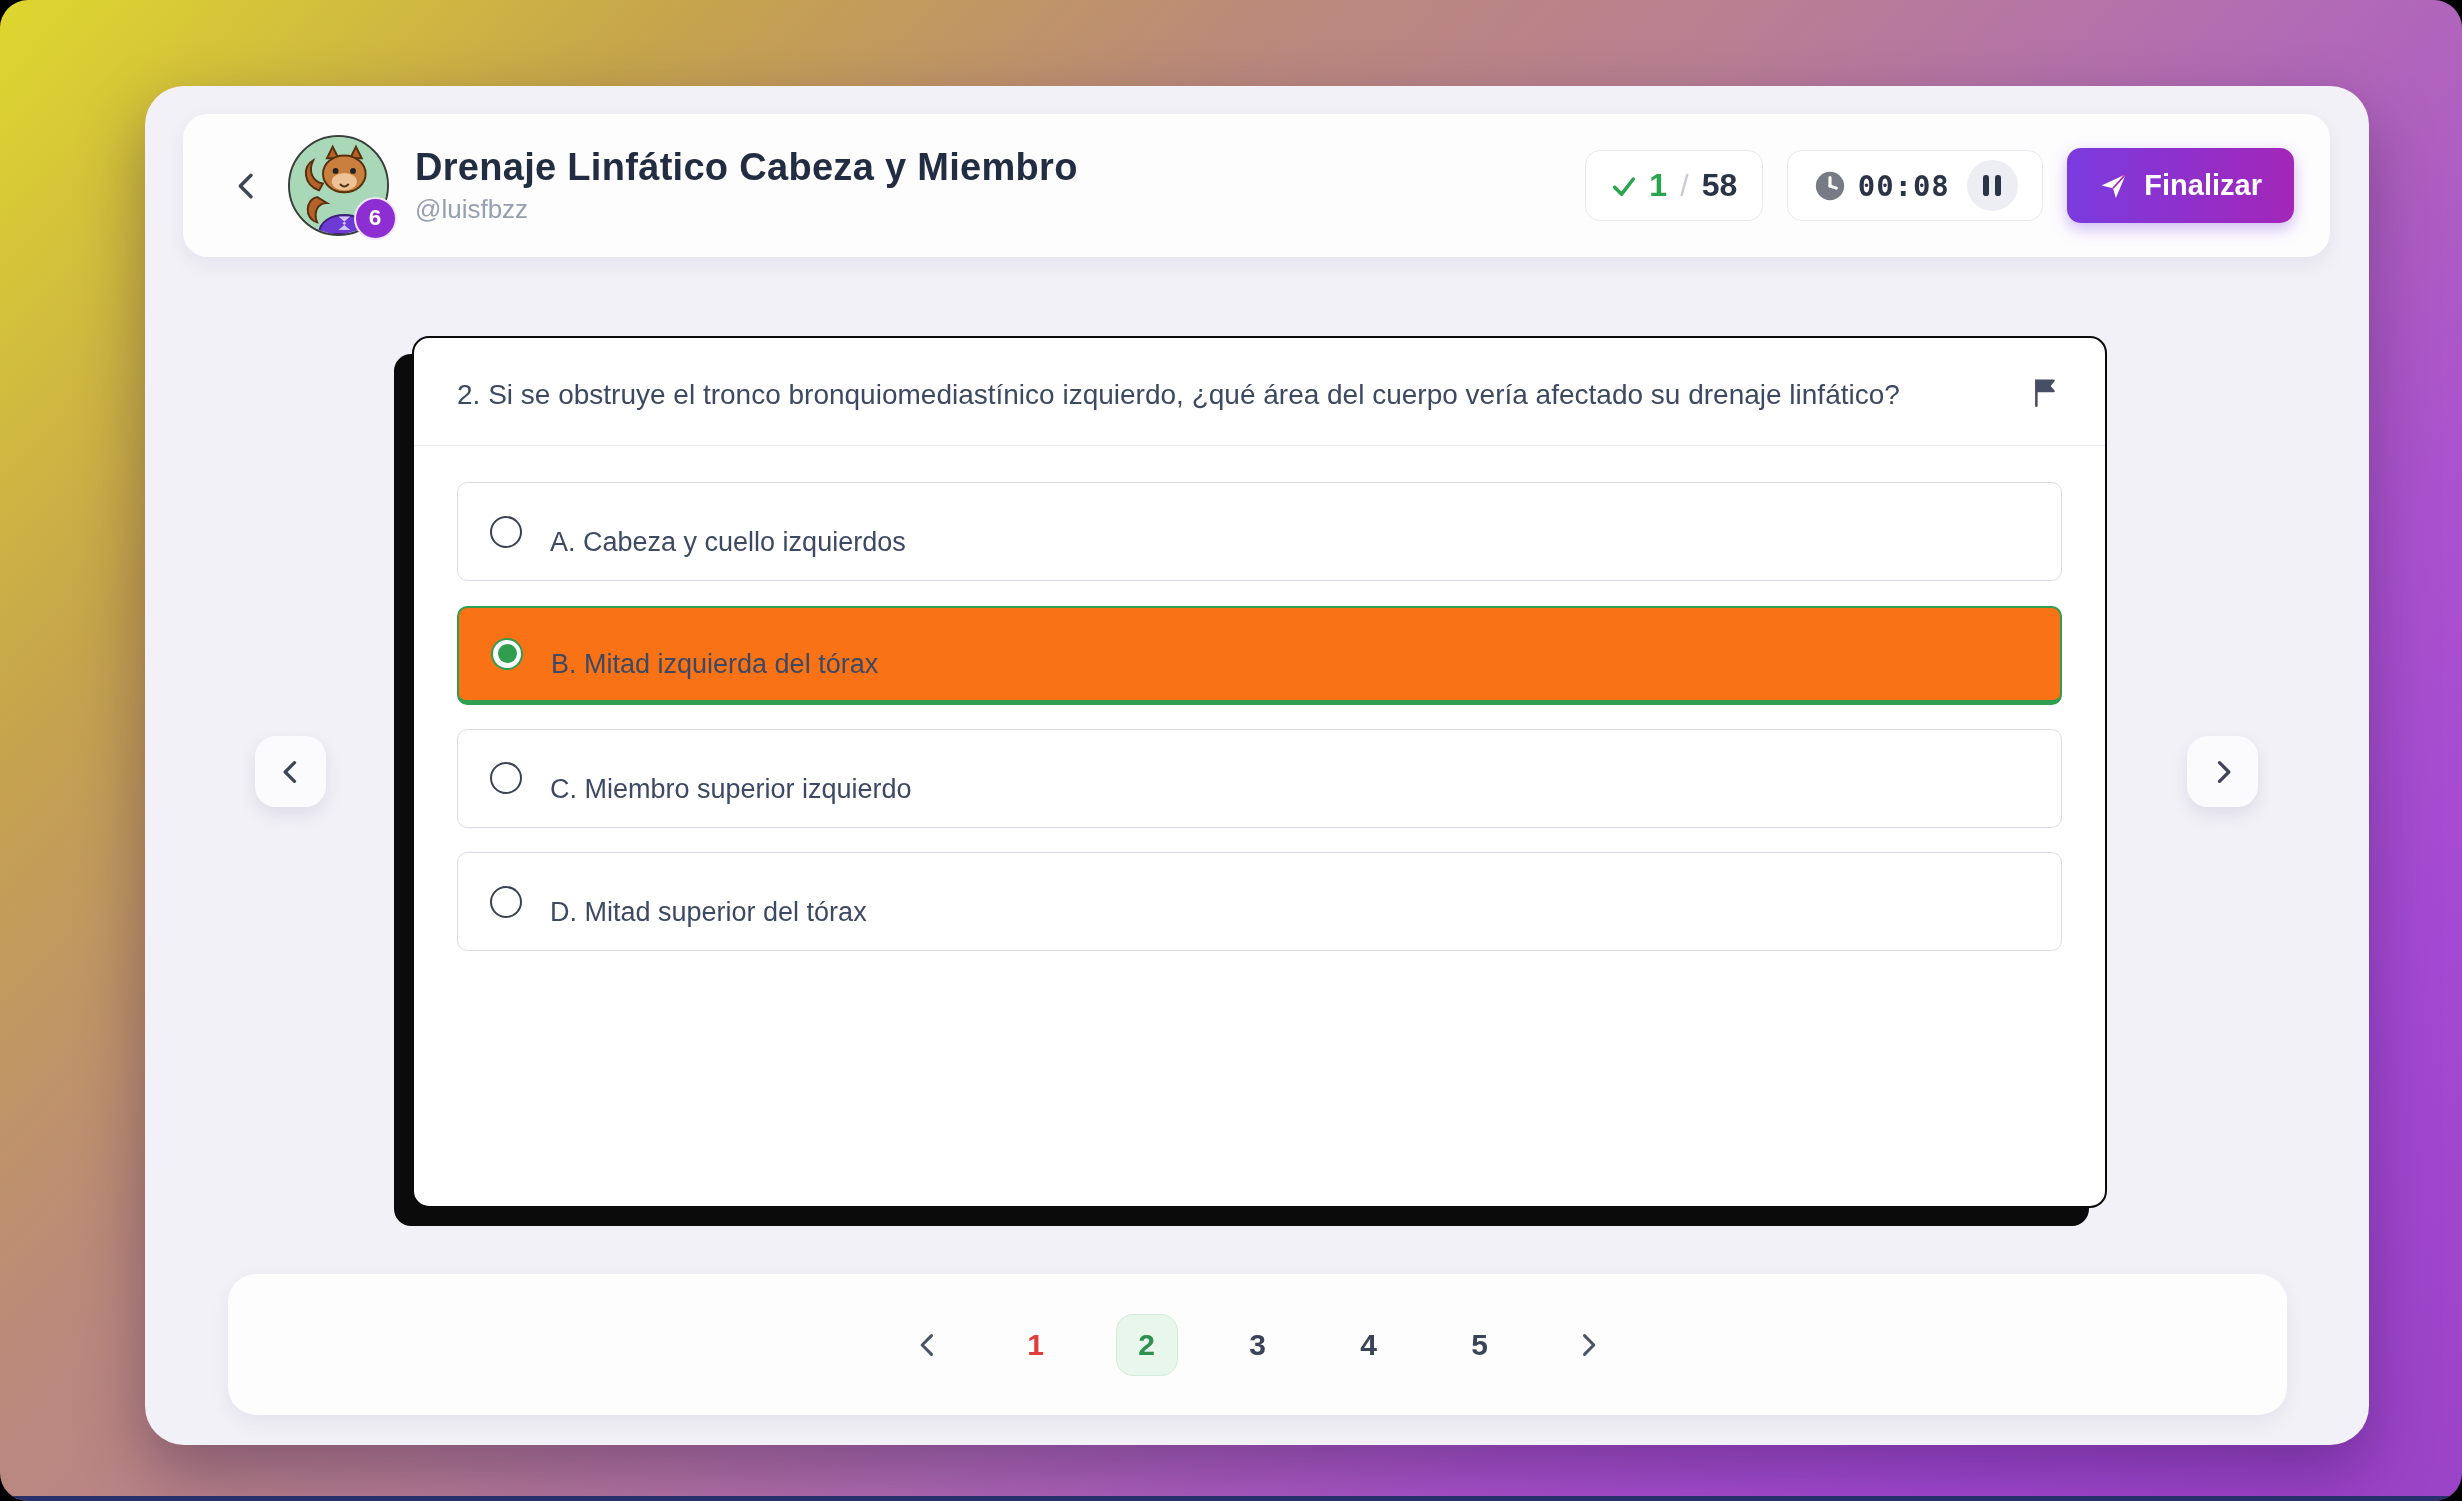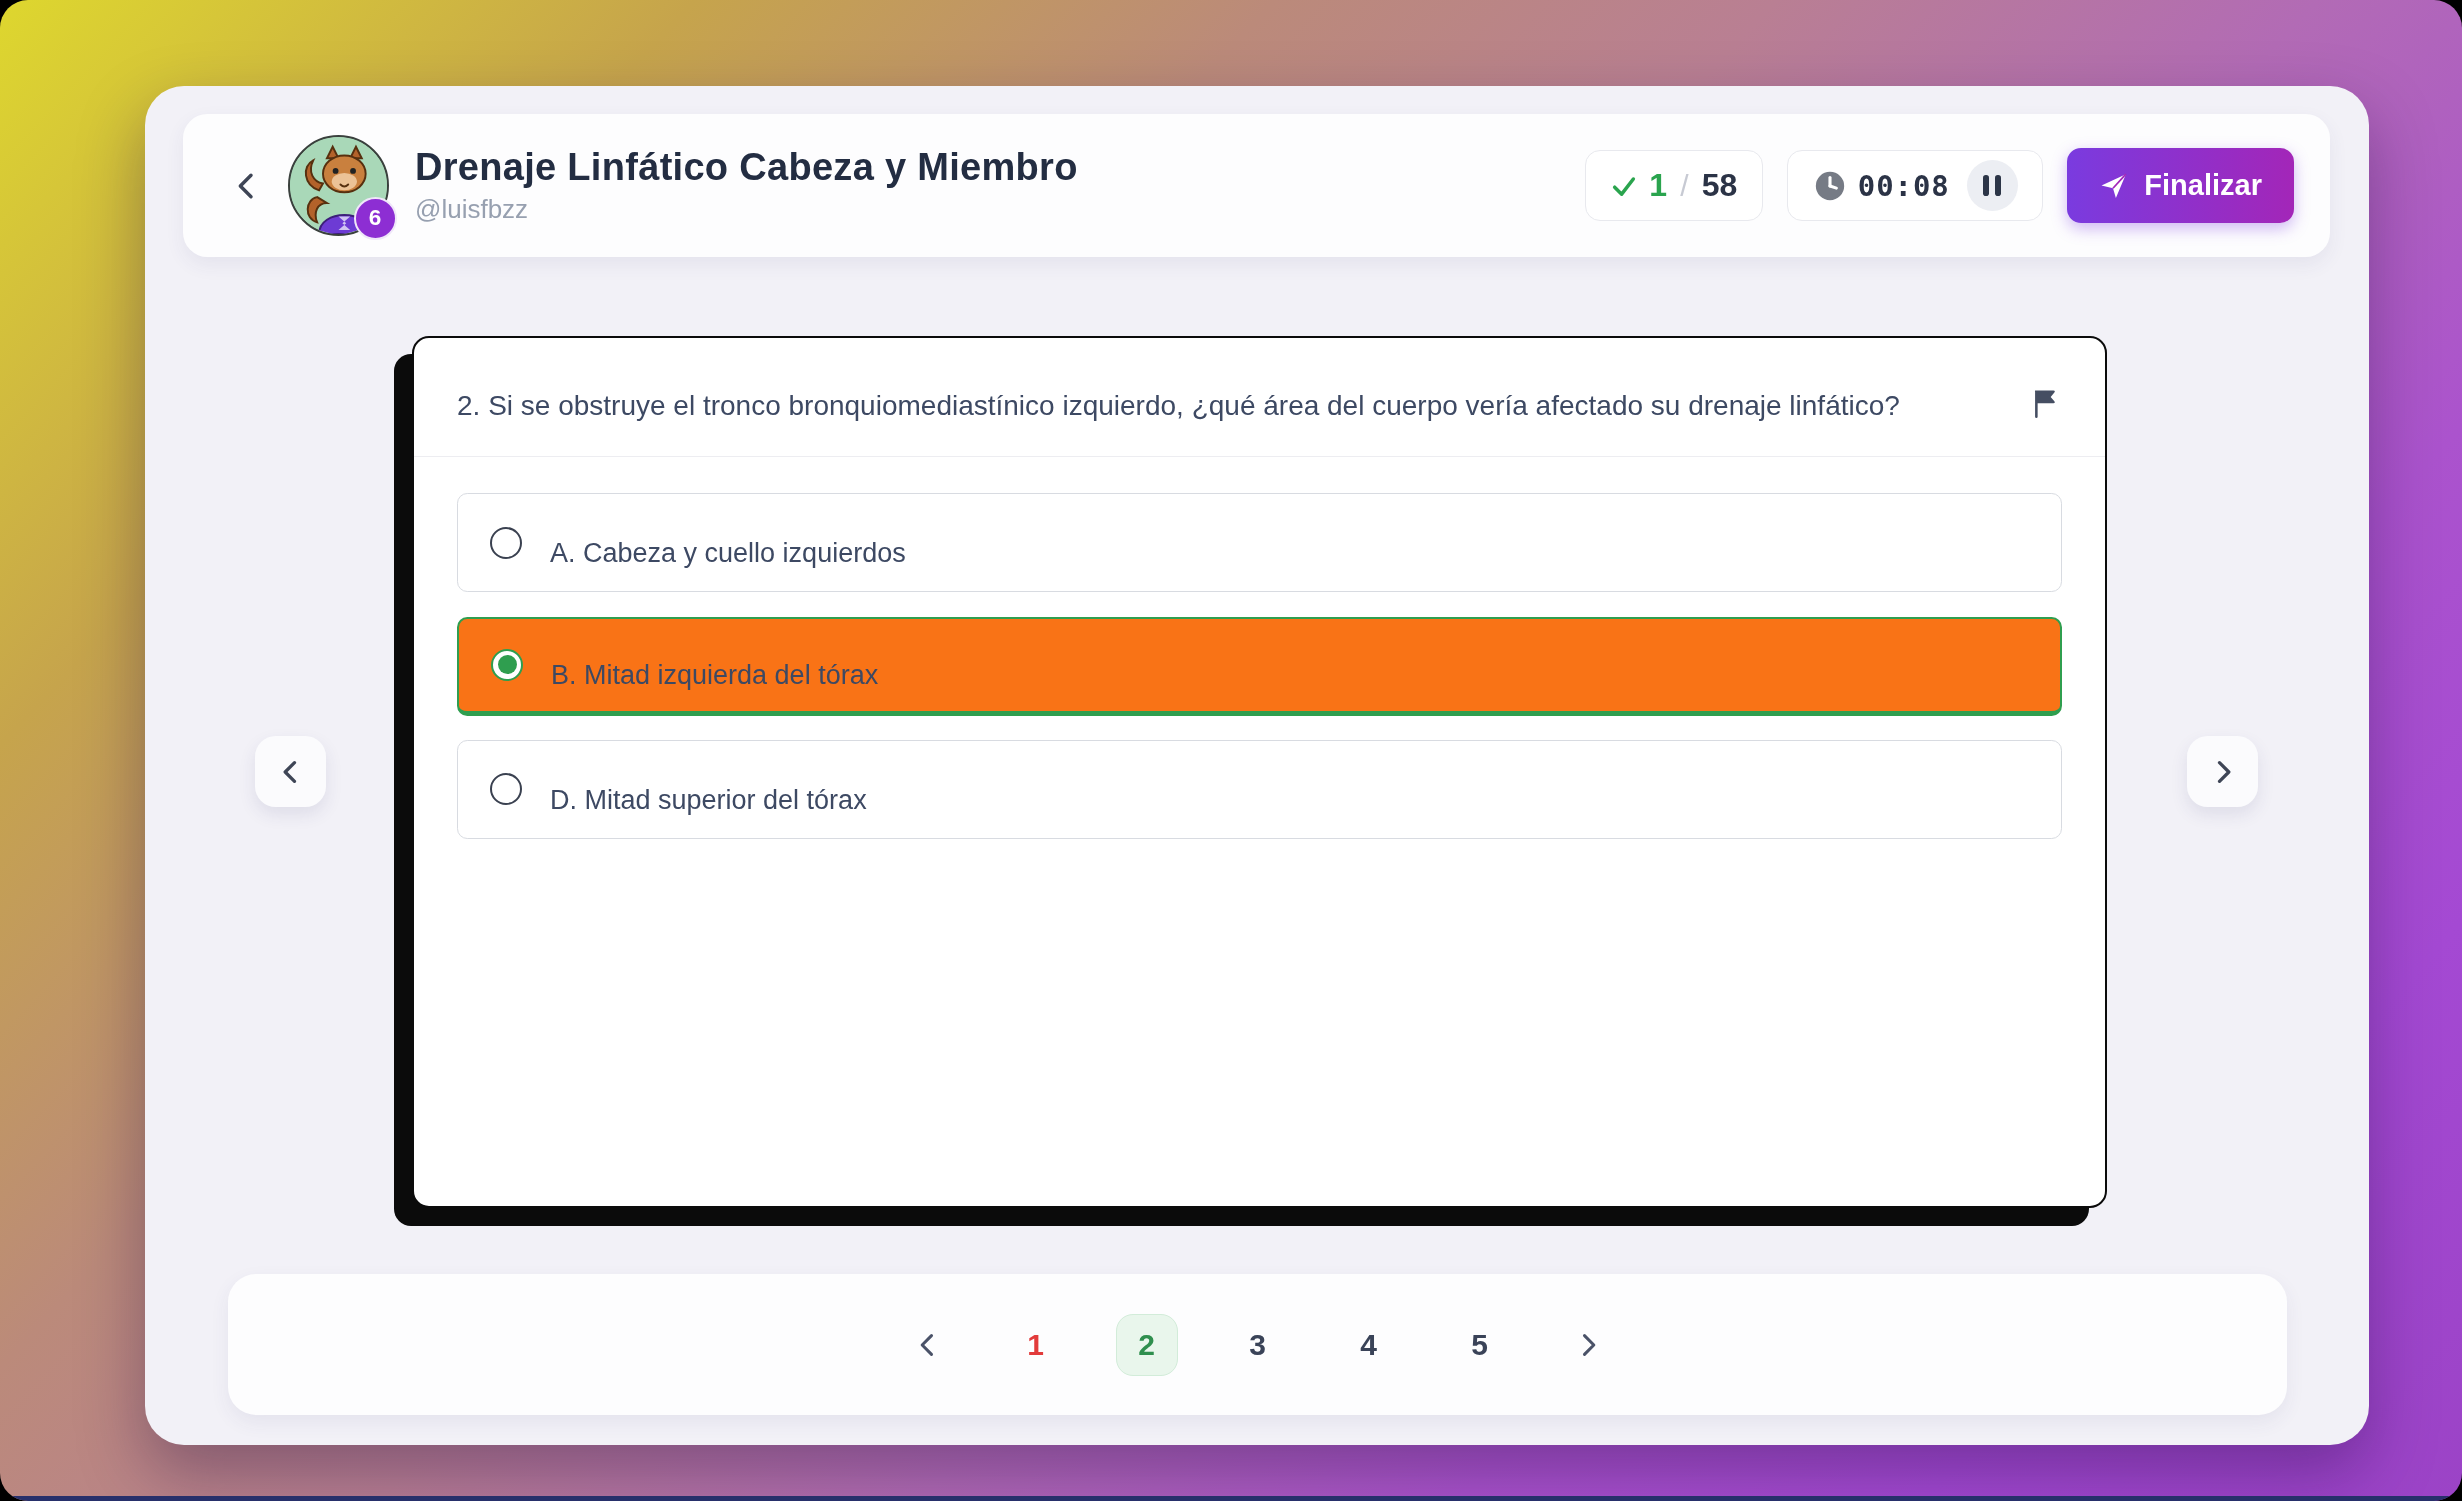--- a/index.html
+++ b/index.html
@@ -56,21 +56,21 @@
     font-family:"Liberation Sans", sans-serif; box-shadow:0 5.6px 15px rgba(122,59,223,.35);
   }
 
   
   .question-card {
     position:absolute; left:267px; top:250px; width:1695px; height:872px;
     background:#fff; border:2.8px solid #0b0b0b; border-radius:17px;
     box-shadow:-18px 18px 0 0 #0b0b0b;
     display:flex; flex-direction:column;
   }
-  .q-head { display:flex; padding:44px 43px 26px 43px; border-bottom:1.9px solid #ededf1; }
+  .q-head { display:flex; padding:33px 43px 26px 43px; border-bottom:1.9px solid #ededf1; }
   .q-text { max-width:1483px; font-size:28px; line-height:1.72; color:#3d4963; font-weight:500; }
   .flag-btn { margin-left:auto; padding-top:3.8px; cursor:pointer; }
 
   .q-options { padding:36px 43px 28px 43px; display:flex; flex-direction:column; gap:24.4px; }
   .option {
     height:99px; background:#fff; border:1.9px solid #d8dbe1; border-radius:10.3px;
     display:flex; align-items:center; padding:0 32px; gap:28px; cursor:pointer;
   }
   .option.selected { background:#f97316; border:2.8px solid #2f9e4f; border-bottom-width:5.6px; }
   .radio { width:32px; height:32px; border-radius:50%; border:2.8px solid #3a4150; background:#fff; flex:none; display:flex; align-items:center; justify-content:center; }
@@ -196,20 +196,24 @@
           <span class="option-label">A. Cabeza y cuello izquierdos</span>
         </div>
         <div class="option selected">
           <span class="radio">
               <span class="dot"></span>
             </span>
           <span class="option-label">B. Mitad izquierda del tórax</span>
         </div>
         <div class="option">
           <span class="radio"></span>
+          <span class="option-label">C. Miembro superior izquierdo</span>
+        </div>
+        <div class="option">
+          <span class="radio"></span>
           <span class="option-label">D. Mitad superior del tórax</span>
         </div>
       </div>
 
     </div>
 
     <div class="side-nav left">
       <svg width="28" height="28" viewBox="0 0 24 24" fill="none" stroke="#3e4556" stroke-width="2.8" stroke-linecap="round" stroke-linejoin="round">
           <polyline points="15 4 7 12 15 20"></polyline>
         </svg>

